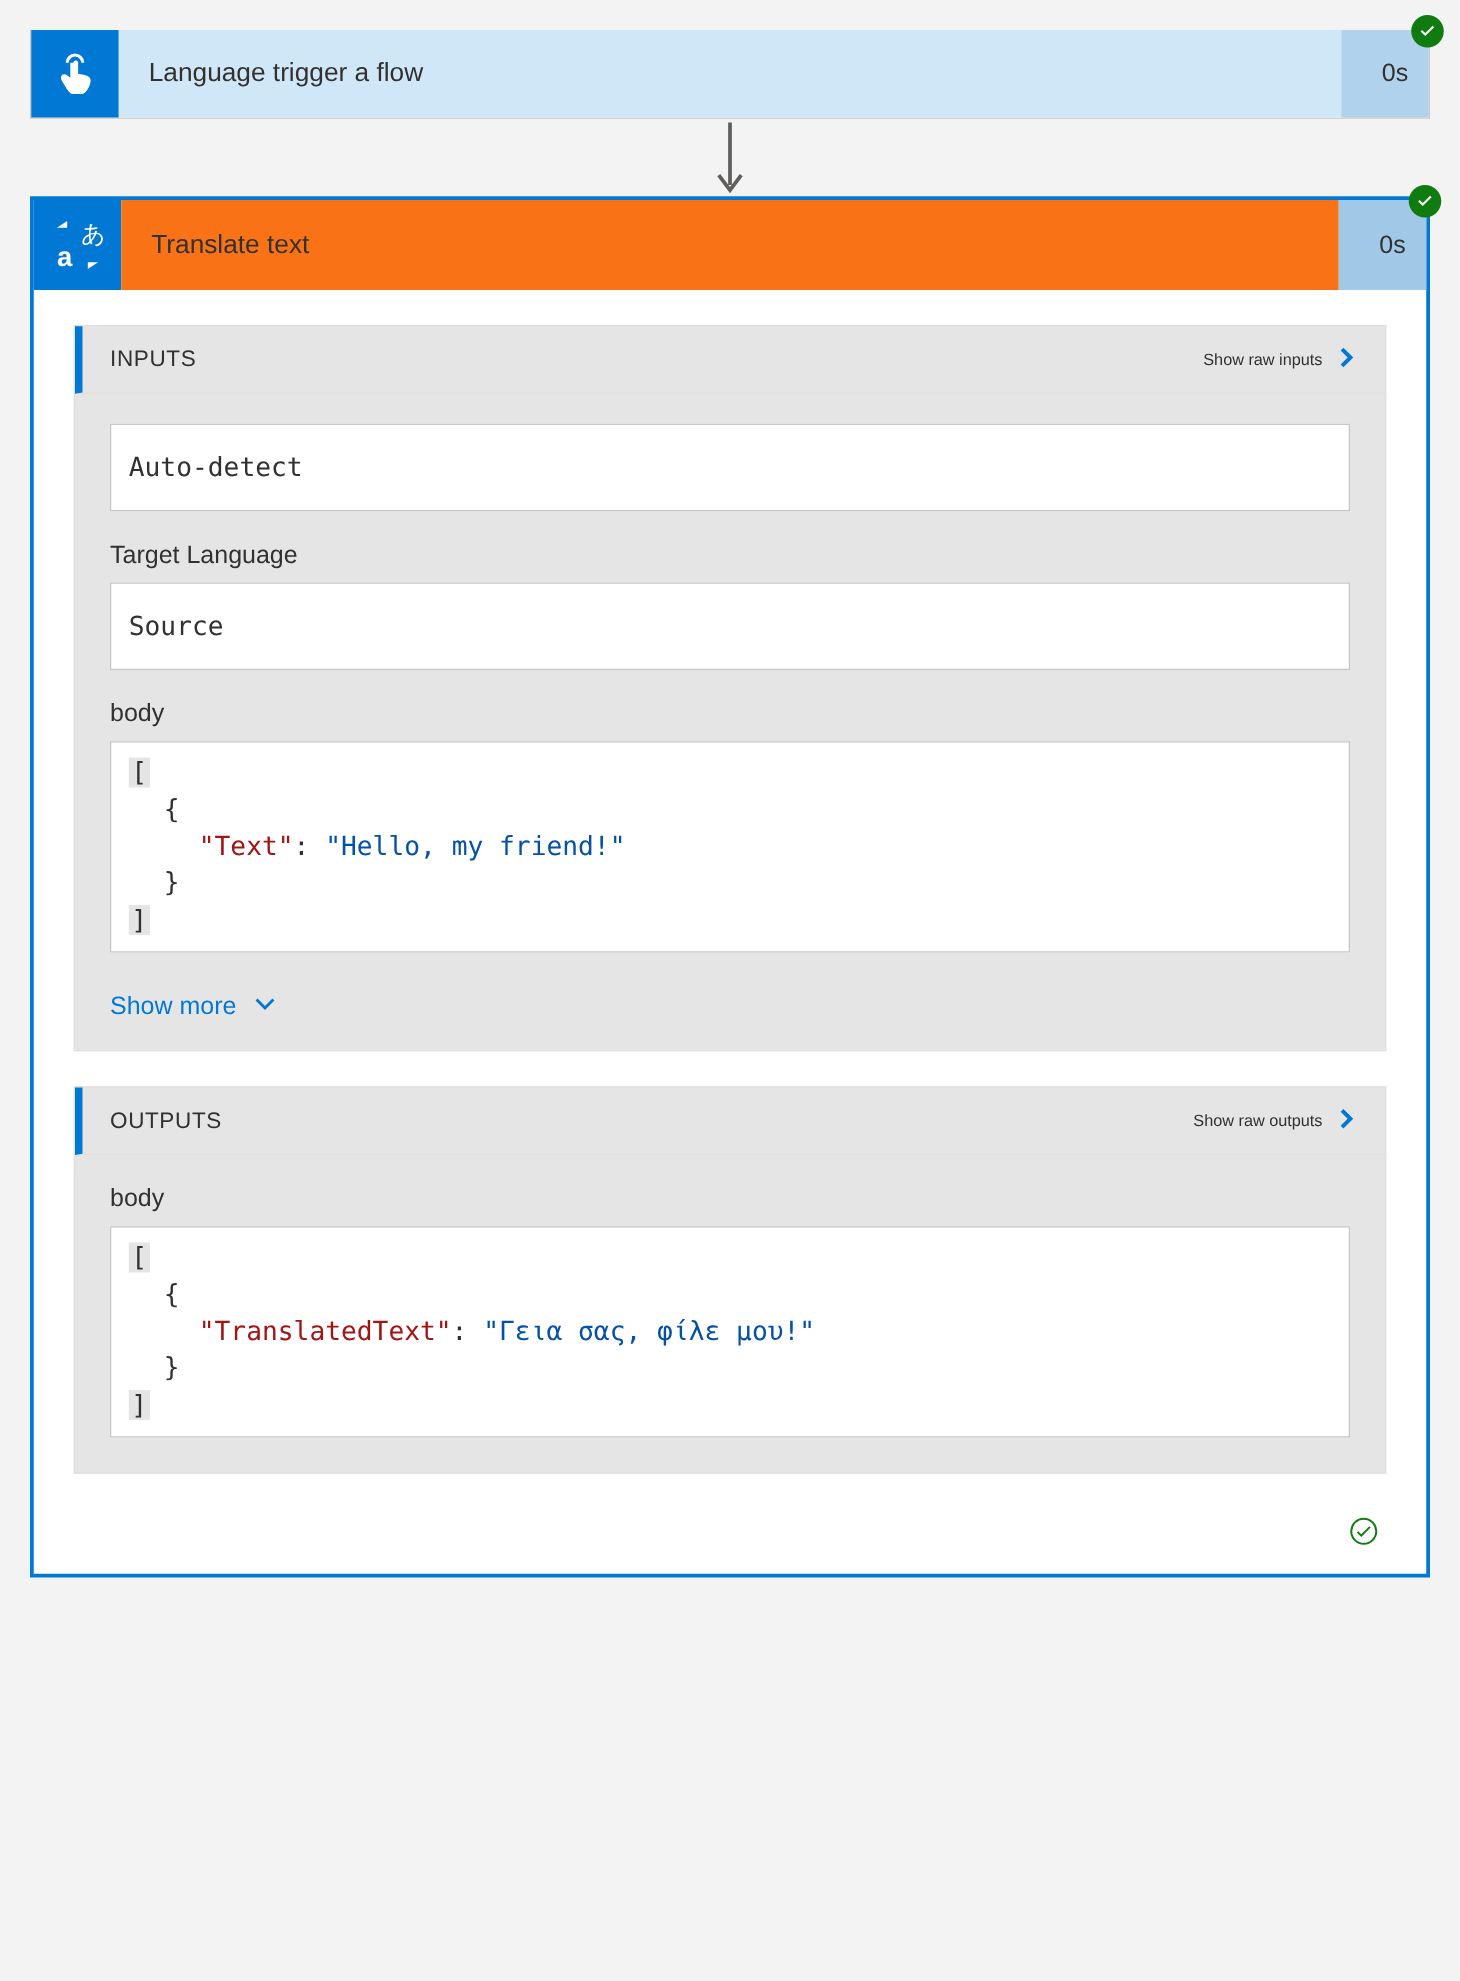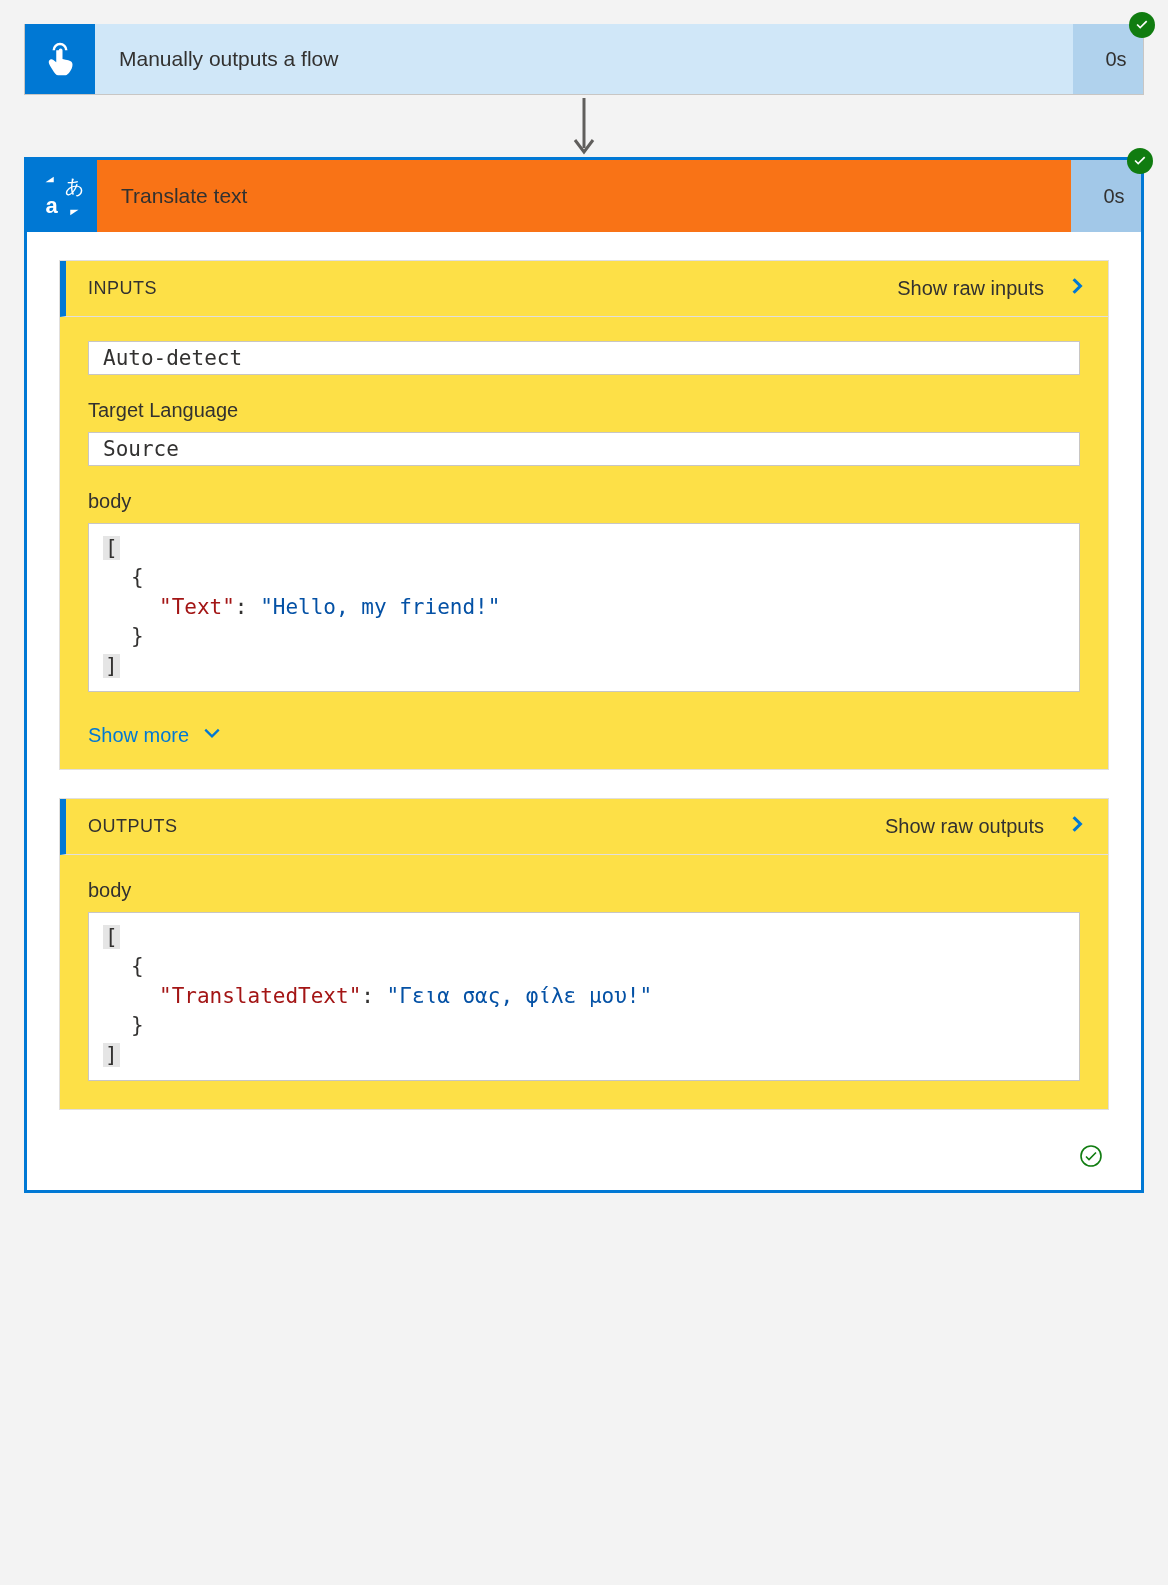--- a/index.html
+++ b/index.html
@@ -74,52 +74,52 @@
     height: 62px;
     display: flex;
     align-items: center;
     justify-content: center;
   }
   .arrow-down svg { width: 30px; height: 60px; }
   .card-body { padding: 28px 32px 22px; }
   .section {
     border: 1px solid #e1dfdd;
     margin-bottom: 28px;
-    background: #fde047;
+    background: #e5e5e5;
   }
   .section:last-of-type { margin-bottom: 10px; }
   .section-header {
     display: flex;
     align-items: center;
     justify-content: space-between;
     border-left: 6px solid #0078d4;
     padding: 16px 22px 16px 22px;
     border-bottom: 1px solid #e1dfdd;
   }
   .section-title {
     font-size: 18px;
     letter-spacing: 0.5px;
     color: #323130;
   }
   .section-link {
     display: flex;
     align-items: center;
-    gap: 24px;
-    font-size: 20px;
+    gap: 10px;
+    font-size: 13px;
     color: #323130;
     cursor: pointer;
   }
   .section-link .chev { color: #0078d4; }
   .section-content { padding: 24px 28px 28px; }
   .field { margin-bottom: 24px; }
   .field:last-child { margin-bottom: 0; }
   .field-label { font-size: 20px; margin-bottom: 10px; color: #323130; }
   .field-value {
     border: 1px solid #c8c6c4;
-    padding: 4px 14px;
+    padding: 22px 14px;
     font-family: Consolas, monospace;
     font-size: 21px;
     color: #323130;
     background: #fff;
   }
   .codebox {
     border: 1px solid #c8c6c4;
     padding: 10px 14px 10px 14px;
     font-family: Consolas, monospace;
     font-size: 21px;
@@ -160,21 +160,21 @@
           <path fill="#fff" d="M6.2 11.8 2.5 8.1l1.2-1.2 2.5 2.5 5.9-5.9 1.2 1.2z"></path>
         </svg>
     </div>
     <div class="card-header">
       <div class="card-icon">
         <svg width="40" height="40" viewBox="0 0 32 32" fill="none">
           <path d="M16 3a6 6 0 0 0-6 6h2a4 4 0 1 1 8 0h2a6 6 0 0 0-6-6z" fill="#fff"></path>
           <path d="M15 9a1.5 1.5 0 0 1 3 0v7l2.5.5c1.5.3 3 .6 4 1.2.9.5 1.5 1.3 1.5 2.8 0 2-1 4-2 5.5s-2.5 3-3.5 3h-6c-1.5 0-3-2-4.5-4.5S7 20 7 18.5c0-1 .5-1.8 1.3-2.1.8-.3 1.7-.1 2.4.4L13 18.5V9z" fill="#fff"></path>
         </svg>
       </div>
-      <div class="card-title">Manually outputs a flow</div>
+      <div class="card-title">Language trigger a flow</div>
       <div class="card-duration">0s</div>
     </div>
   </div>
 
   <div class="arrow-down">
     <svg viewBox="0 0 30 60">
       <line x1="15" y1="2" x2="15" y2="52" stroke="#605e5c" stroke-width="3"></line>
       <path d="M6 44 L15 56 L24 44" fill="none" stroke="#605e5c" stroke-width="3"></path>
     </svg>
   </div>

